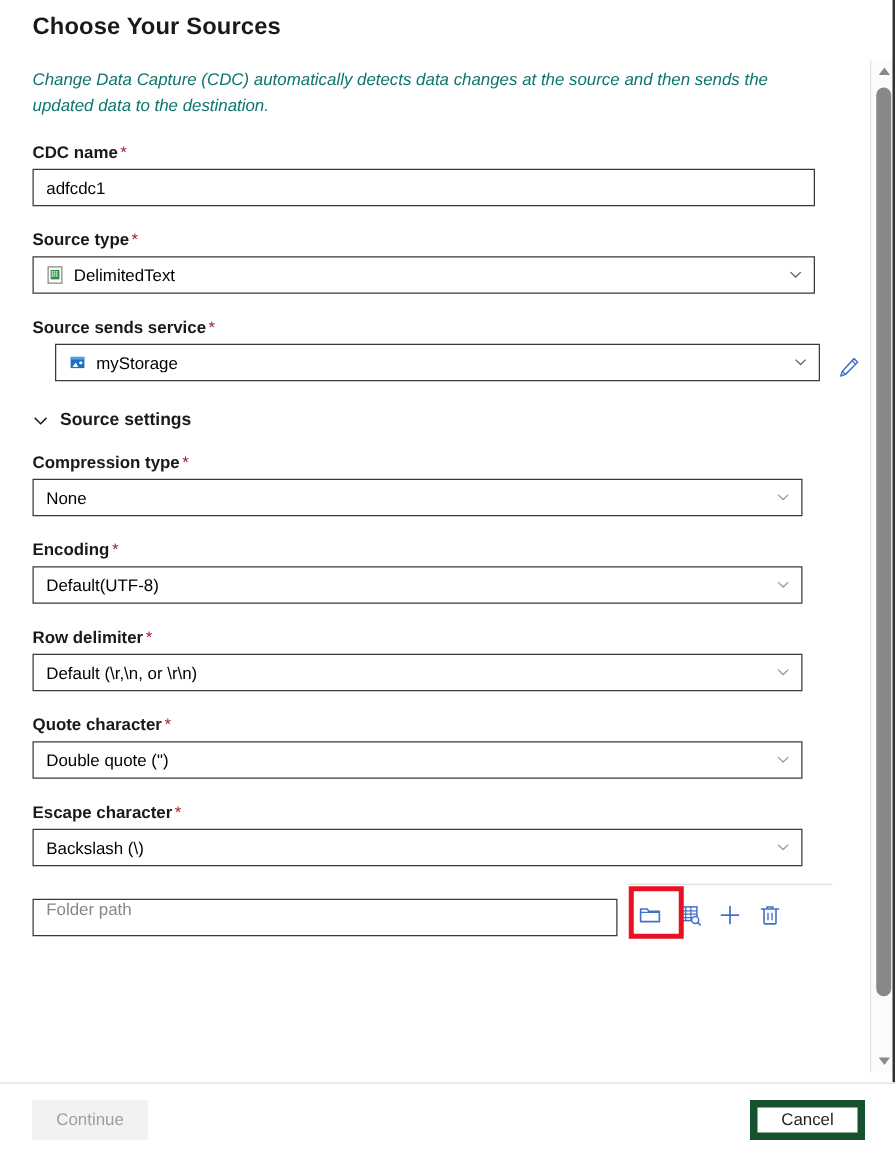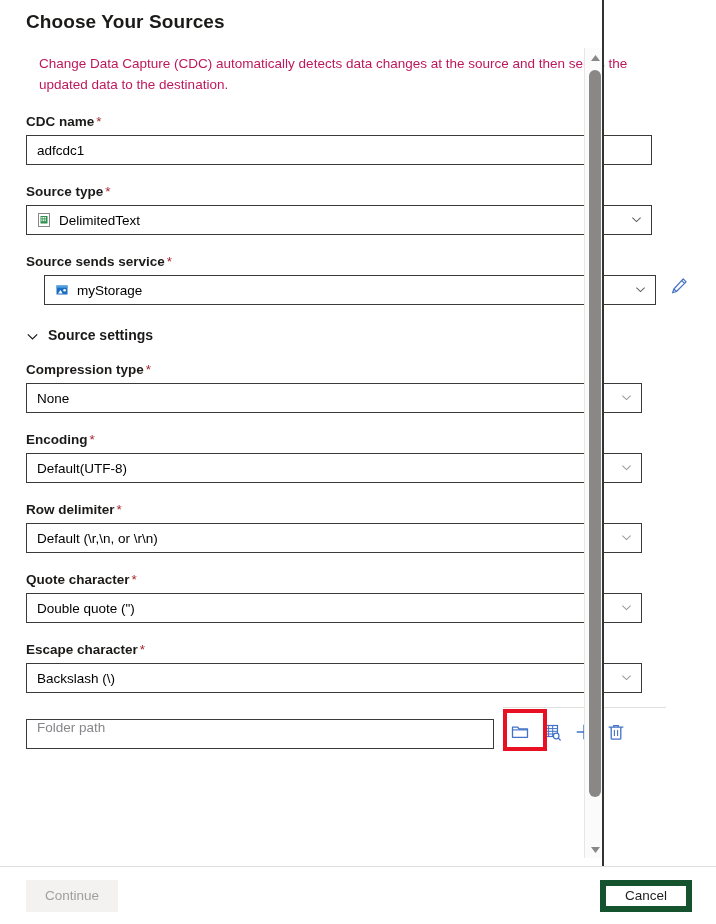--- a/index.html
+++ b/index.html
@@ -5,21 +5,21 @@
   * { box-sizing: border-box; }
   html, body {
     margin: 0; padding: 0;
     width: 716px; height: 924px;
     background: #ffffff;
     font-family: "Liberation Sans", sans-serif;
     overflow: hidden;
   }
   .panel {
     position: relative;
-    width: 604px;
+    width: 716px;
     height: 924px;
     background: #ffffff;
   }
 
   
   .content {
     position: absolute;
     left: 0; top: 0;
     width: 690px;
     height: 866px;
@@ -30,24 +30,25 @@
 
   .title {
     font-size: 19px;
     font-weight: bold;
     color: #1b1a19;
     margin: 11px 0 0 0;
     letter-spacing: .1px;
   }
   .desc {
     font-size: 13.5px;
-    color: #be185d;
+    color: #0f766e;
     line-height: 21px;
     width: 632px;
-    margin: 20px 0 0 13px;
+    margin: 20px 0 0 0;
+    font-style: italic;
   }
 
   .field { margin-top: 19px; }
   .field-label {
     font-size: 13.5px;
     font-weight: bold;
     color: #1b1a19;
     margin-bottom: 6px;
     display: block;
   }
@@ -147,21 +148,21 @@
     height: 1px;
     background: #e1dfdd;
   }
 
   .edit-pencil {
     margin-left: 12px;
     width: 22px; height: 22px;
     display: flex; align-items: center; justify-content: center;
     cursor: pointer;
   }
-  .row-inline { display: flex; align-items: flex-start; padding-left: 18px; }
+  .row-inline { display: flex; align-items: flex-end; padding-left: 18px; }
 
   
   .scrollbar {
     position: absolute;
     right: 0; top: 48px;
     width: 20px;
     height: 810px;
     background: #fbfbfb;
     border-left: 1px solid #e6e6e6;
   }

